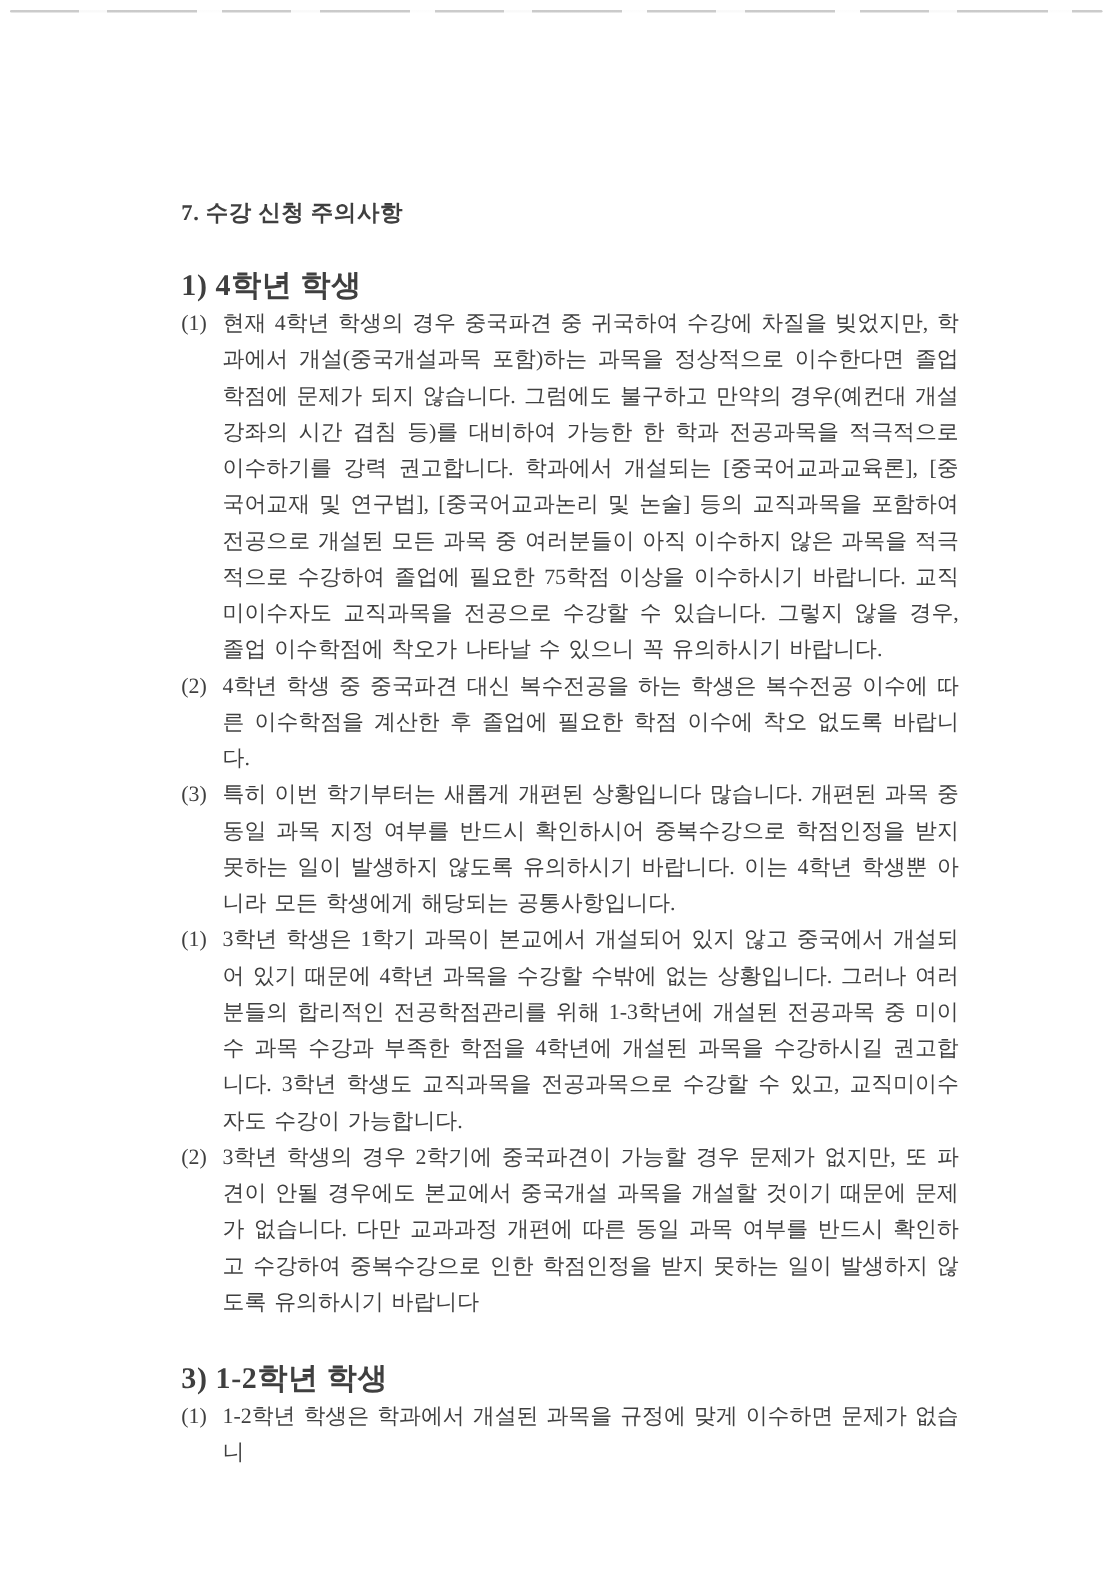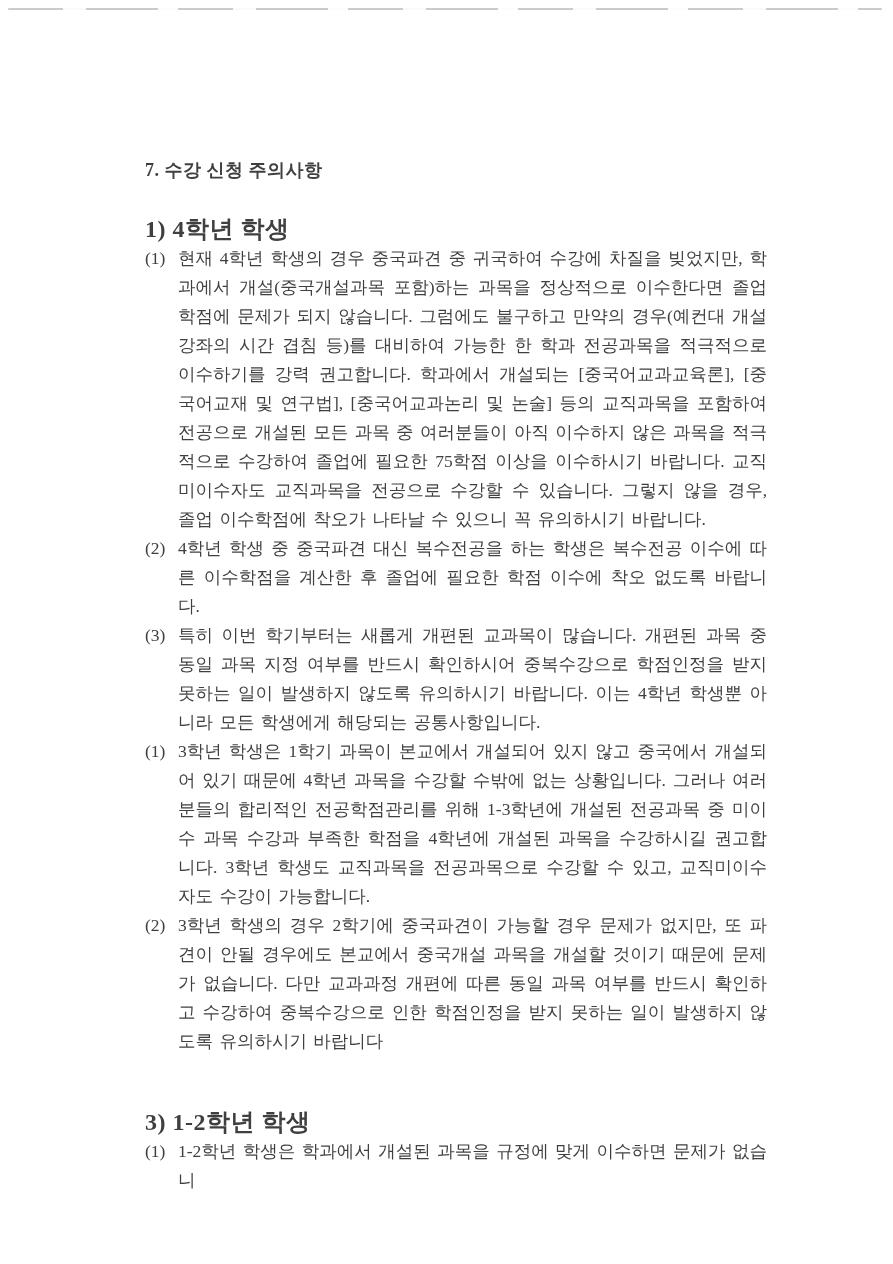--- a/index.html
+++ b/index.html
@@ -60,37 +60,37 @@
     text-align: justify;
     word-spacing: 2px;
     padding-left: 33px;
     text-indent: -33px;
   }
   .item .label {
     display: inline-block;
     width: 33px;
     text-indent: 0;
   }
-  .sec-3 .section-heading { margin-top: 52px; }
+  .sec-3 .section-heading { margin-top: 33px; }
 </style>
 </head>
 <body>
 
 <div class="scan-artifact"></div>
 
 <div class="content">
 
   <p class="doc-title">7. 수강 신청 주의사항</p>
 
 
   <div class="section sec-1">
     <p class="section-heading">1) 4학년 학생</p>
     <p class="item"><span class="label">(1)</span><span>현재 4학년 학생의 경우 중국파견 중 귀국하여 수강에 차질을 빚었지만, 학과에서 개설(중국개설과목 포함)하는 과목을 정상적으로 이수한다면 졸업학점에 문제가 되지 않습니다. 그럼에도 불구하고 만약의 경우(예컨대 개설강좌의 시간 겹침 등)를 대비하여 가능한 한 학과 전공과목을 적극적으로 이수하기를 강력 권고합니다. 학과에서 개설되는 [중국어교과교육론], [중국어교재 및 연구법], [중국어교과논리 및 논술] 등의 교직과목을 포함하여 전공으로 개설된 모든 과목 중 여러분들이 아직 이수하지 않은 과목을 적극적으로 수강하여 졸업에 필요한 75학점 이상을 이수하시기 바랍니다. 교직 미이수자도 교직과목을 전공으로 수강할 수 있습니다. 그렇지 않을 경우, 졸업 이수학점에 착오가 나타날 수 있으니 꼭 유의하시기 바랍니다.</span></p>
     <p class="item"><span class="label">(2)</span><span>4학년 학생 중 중국파견 대신 복수전공을 하는 학생은 복수전공 이수에 따른 이수학점을 계산한 후 졸업에 필요한 학점 이수에 착오 없도록 바랍니다.</span></p>
-    <p class="item"><span class="label">(3)</span><span>특히 이번 학기부터는 새롭게 개편된 교과목이 많습니다. 개편된 과목 중 동일 과목 지정 여부를 반드시 확인하시어 중복수강으로 학점인정을 받지 못하는 일이 발생하지 않도록 유의하시기 바랍니다. 이는 4학년 학생뿐 아니라 모든 학생에게 해당되는 공통사항입니다.</span></p>
+    <p class="item"><span class="label">(3)</span><span>특히 이번 학기부터는 새롭게 개편된 상황입니다 많습니다. 개편된 과목 중 동일 과목 지정 여부를 반드시 확인하시어 중복수강으로 학점인정을 받지 못하는 일이 발생하지 않도록 유의하시기 바랍니다. 이는 4학년 학생뿐 아니라 모든 학생에게 해당되는 공통사항입니다.</span></p>
   </div>
 
   <div class="section sec-2">
     <p class="item"><span class="label">(1)</span><span>3학년 학생은 1학기 과목이 본교에서 개설되어 있지 않고 중국에서 개설되어 있기 때문에 4학년 과목을 수강할 수밖에 없는 상황입니다. 그러나 여러분들의 합리적인 전공학점관리를 위해 1-3학년에 개설된 전공과목 중 미이수 과목 수강과 부족한 학점을 4학년에 개설된 과목을 수강하시길 권고합니다. 3학년 학생도 교직과목을 전공과목으로 수강할 수 있고, 교직미이수자도 수강이 가능합니다.</span></p>
     <p class="item"><span class="label">(2)</span><span>3학년 학생의 경우 2학기에 중국파견이 가능할 경우 문제가 없지만, 또 파견이 안될 경우에도 본교에서 중국개설 과목을 개설할 것이기 때문에 문제가 없습니다. 다만 교과과정 개편에 따른 동일 과목 여부를 반드시 확인하고 수강하여 중복수강으로 인한 학점인정을 받지 못하는 일이 발생하지 않도록 유의하시기 바랍니다</span></p>
   </div>
 
   <div class="section sec-3">
     <p class="section-heading">3) 1-2학년 학생</p>
     <p class="item"><span class="label">(1)</span><span>1-2학년 학생은 학과에서 개설된 과목을 규정에 맞게 이수하면 문제가 없습니</span></p>

